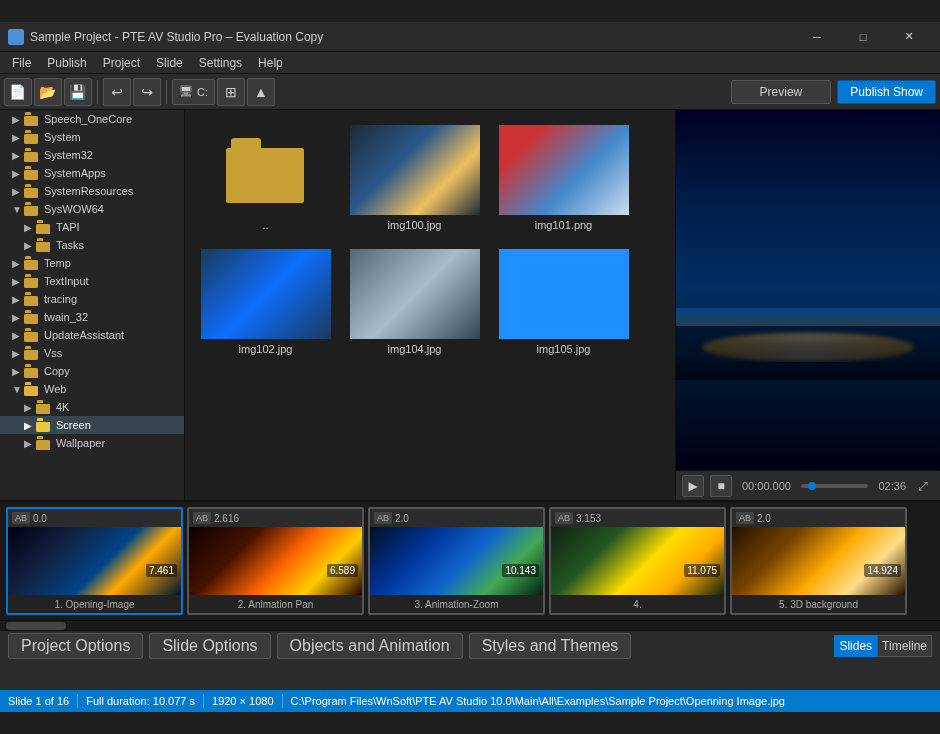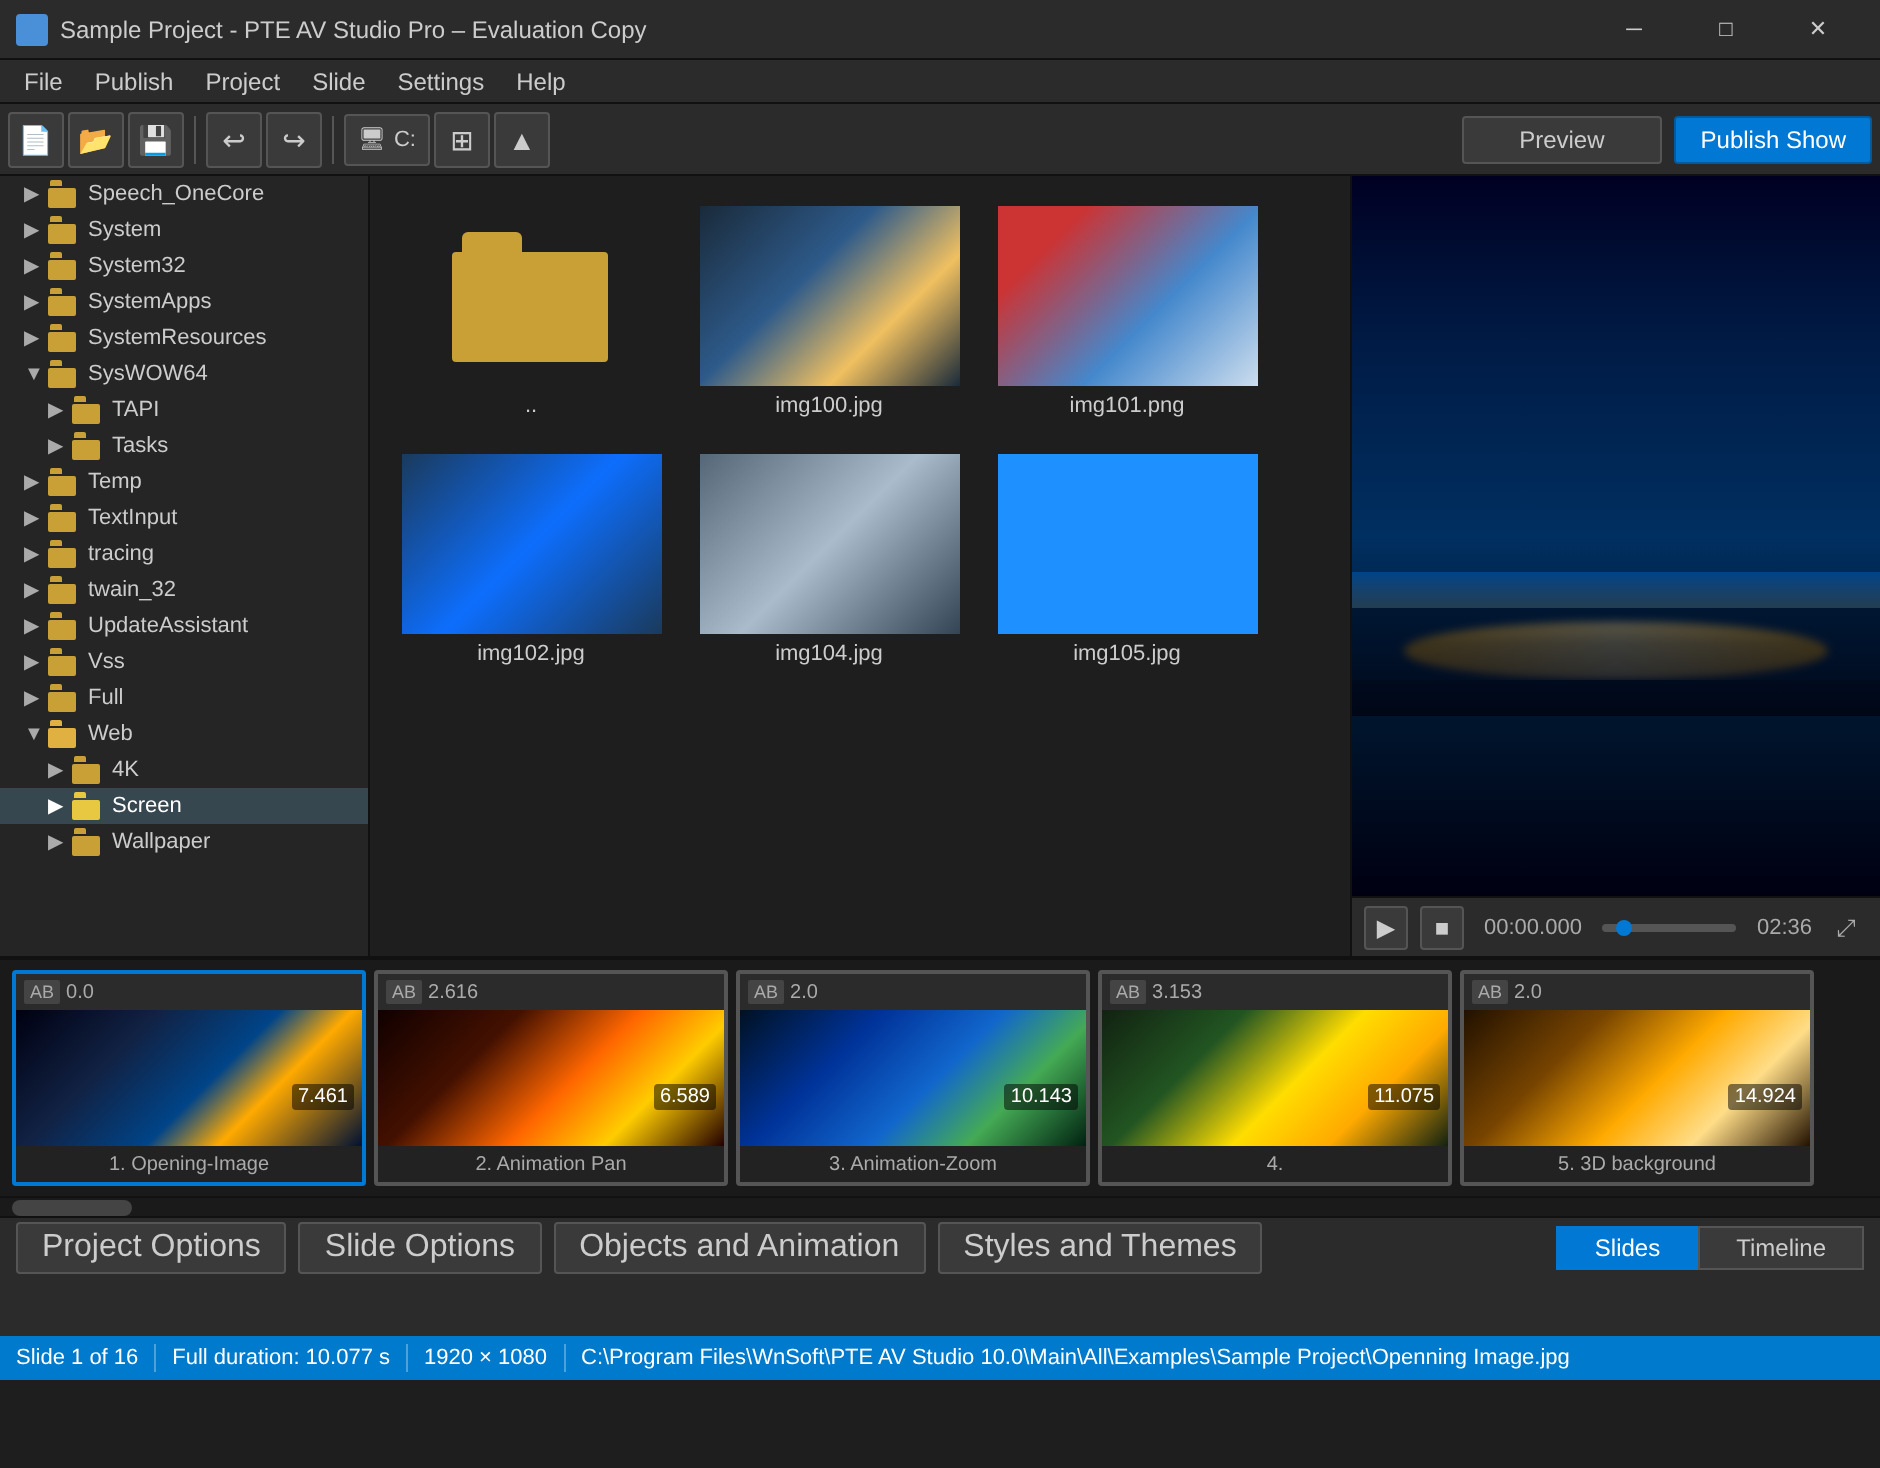--- a/index.html
+++ b/index.html
@@ -1,19 +1,19 @@
 <!DOCTYPE html>
 <html><head>
   <meta charset="utf-8">
   <style>
     * { box-sizing: border-box; margin: 0; padding: 0; }
     body { font-family: 'Segoe UI', Arial, sans-serif; font-size: 12px; background: #1e1e1e; color: #ccc; overflow: hidden; width: 940px; height: 734px; }
 
     
-    #title-bar { background: #2b2b2b; height: 30px; display: flex; align-items: center; padding: 0 8px; border-bottom: 1px solid #111; }
+    #title-bar { background: #2b2b2b; height: 30px; display: flex; align-items: center; padding: 0 8px; border-bottom: 1px solid #111; margin-top: 22px; }
     #title-bar .app-icon { width: 16px; height: 16px; background: #4a90d9; border-radius: 2px; margin-right: 6px; flex-shrink: 0; }
     #title-bar .title-text { flex: 1; font-size: 12px; color: #ccc; }
     #title-bar .win-controls { display: flex; gap: 0; }
     #title-bar .win-btn { width: 46px; height: 30px; display: flex; align-items: center; justify-content: center; cursor: pointer; color: #ccc; font-size: 11px; }
 
     
     #menu-bar { background: #2b2b2b; height: 22px; display: flex; align-items: center; padding: 0 4px; border-bottom: 1px solid #111; }
     .menu-item { padding: 2px 8px; cursor: pointer; font-size: 12px; color: #ccc; }
 
     
@@ -74,21 +74,21 @@
     .slide-num { color: #aaa; font-size: 10px; }
     .slide-img { flex: 1; overflow: hidden; position: relative; }
     .slide-time { position: absolute; bottom: 18px; right: 4px; font-size: 10px; color: #fff; background: rgba(0,0,0,0.5); padding: 1px 3px; border-radius: 2px; }
     .slide-label { height: 18px; background: #222; display: flex; align-items: center; justify-content: center; font-size: 10px; color: #aaa; padding: 0 2px; }
 
     
     #bottom-bar { height: 60px; background: #2b2b2b; border-top: 1px solid #111; display: flex; flex-direction: column; }
     #bottom-buttons { height: 30px; display: flex; align-items: center; padding: 4px 8px; gap: 6px; }
     .bottom-btn { background: #3a3a3a; border: 1px solid #555; padding: 3px 12px; color: #ccc; cursor: pointer; font-size: 16px; border-radius: 2px; }
     .tab-right { margin-left: auto; display: flex; gap: 0; }
-    .tab-btn { padding: 3px 18px; font-size: 12px; cursor: pointer; border: 1px solid #555; color: #ccc; background: #3a3a3a; }
+    .tab-btn { padding: 3px 4px; font-size: 12px; cursor: pointer; border: 1px solid #555; color: #ccc; background: #3a3a3a; }
     .tab-btn.active { background: #0078d4; color: #fff; border-color: #0078d4; }
     #status-bar { height: 22px; background: #007acc; display: flex; align-items: center; padding: 0 8px; font-size: 11px; color: #fff; gap: 0; }
     .status-sep { width: 1px; height: 14px; background: rgba(255,255,255,0.3); margin: 0 8px; }
 
     
     .img-blue-cave { background: linear-gradient(135deg, #1a3a5c 0%, #0d6efd 50%, #1a3a5c 100%); }
     .img-arch { background: linear-gradient(135deg, #1a2a3a 0%, #2d5a8a 40%, #f0c060 70%, #1a2a3a 100%); }
     .img-boat { background: linear-gradient(135deg, #cc3333 20%, #4488cc 60%, #ccddee 100%); }
     .img-landscape { background: linear-gradient(135deg, #3a5a3a 0%, #5a7a3a 50%, #ccddaa 100%); }
     .img-cliff { background: linear-gradient(135deg, #556677 0%, #aabbcc 50%, #334455 100%); }
@@ -268,21 +268,21 @@
       </span>
       <span class="tree-label">Vss</span>
     </div>
     <div class="tree-item">
       <span class="indent" style="width:8px"></span>
       <span class="arrow">▶</span>
       <span style="position:relative;width:16px;height:14px;display:inline-block;margin-right:4px;flex-shrink:0">
         <span style="position:absolute;bottom:0;left:0;width:14px;height:10px;background:#c8a035;border-radius:1px"></span>
         <span style="position:absolute;top:0;left:1px;width:6px;height:3px;background:#c8a035;border-radius:1px 1px 0 0"></span>
       </span>
-      <span class="tree-label">Full</span>
+      <span class="tree-label">Copy</span>
     </div>
     <div class="tree-item">
       <span class="indent" style="width:8px"></span>
       <span class="arrow">▼</span>
       <span style="position:relative;width:16px;height:14px;display:inline-block;margin-right:4px;flex-shrink:0">
         <span style="position:absolute;bottom:0;left:0;width:14px;height:10px;background:#e0b040;border-radius:1px"></span>
         <span style="position:absolute;top:0;left:1px;width:6px;height:3px;background:#e0b040;border-radius:1px 1px 0 0"></span>
       </span>
       <span class="tree-label">Web</span>
     </div>

